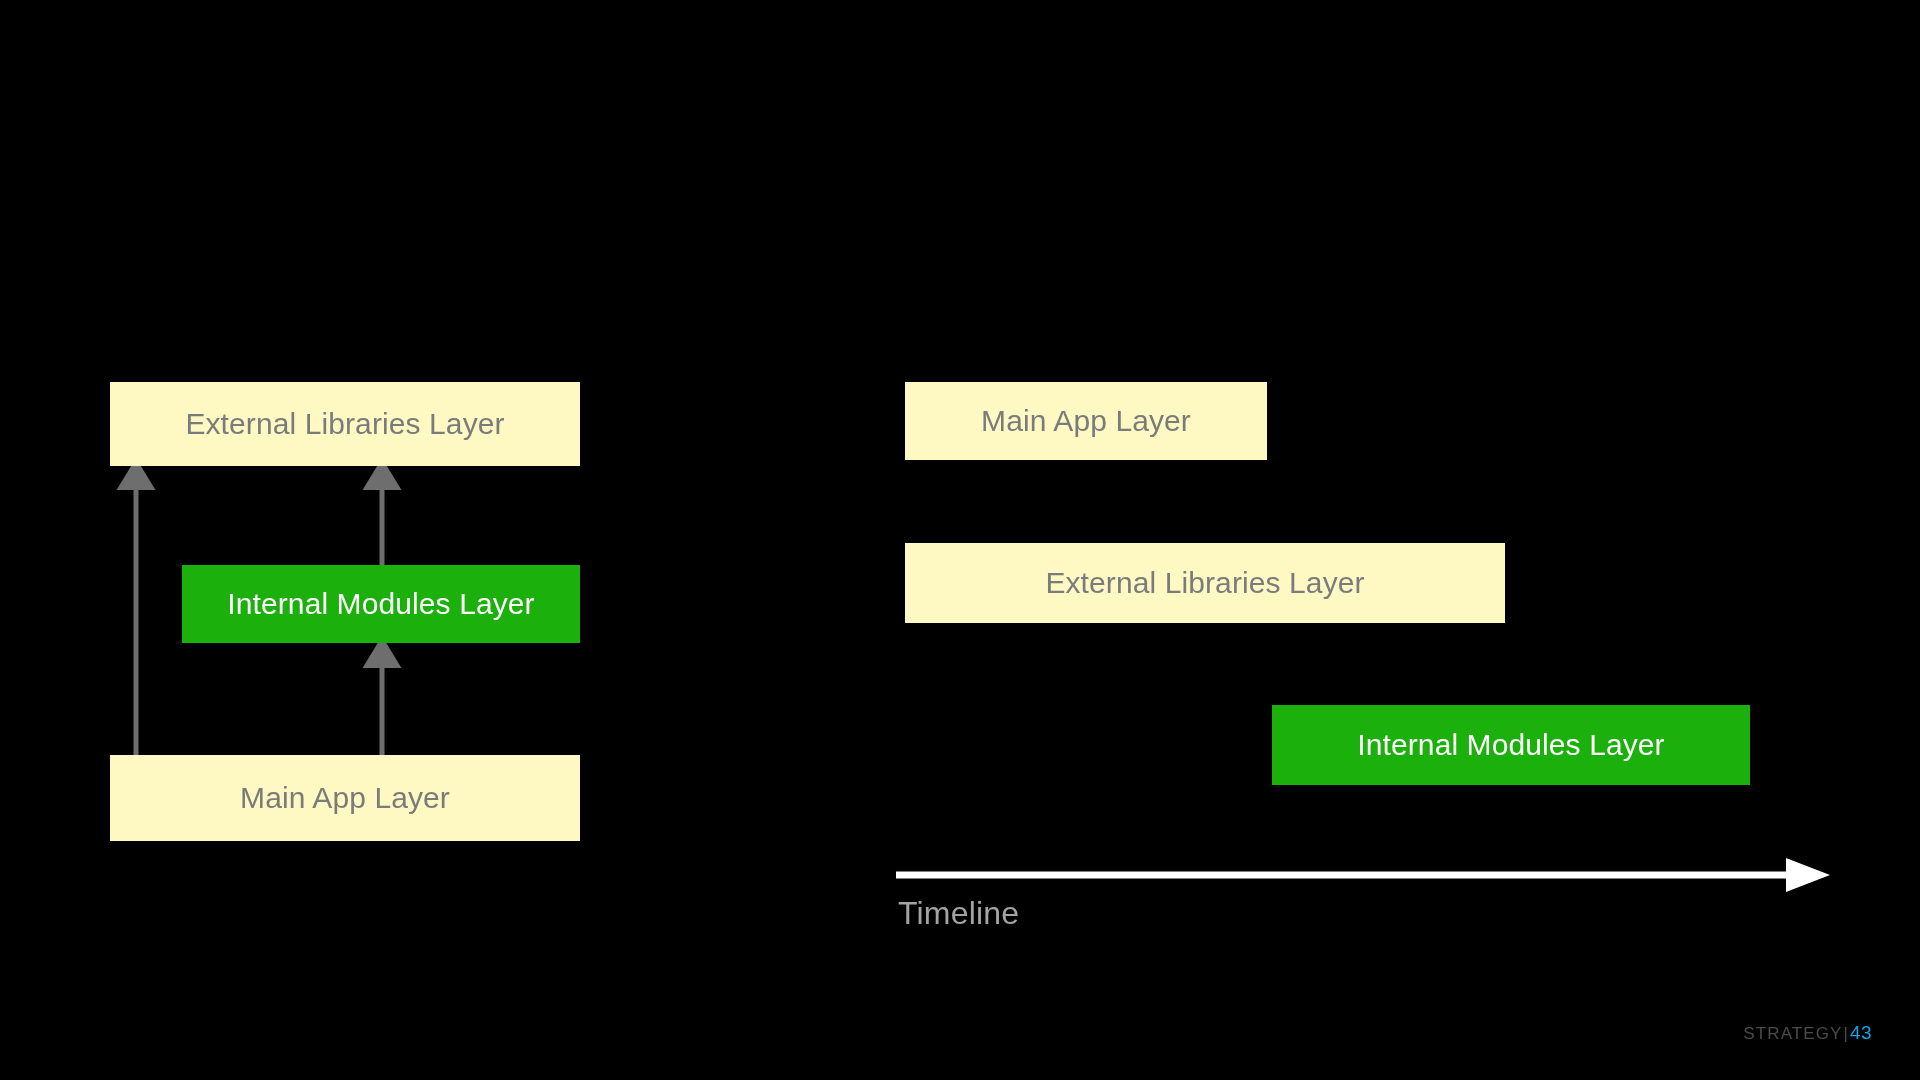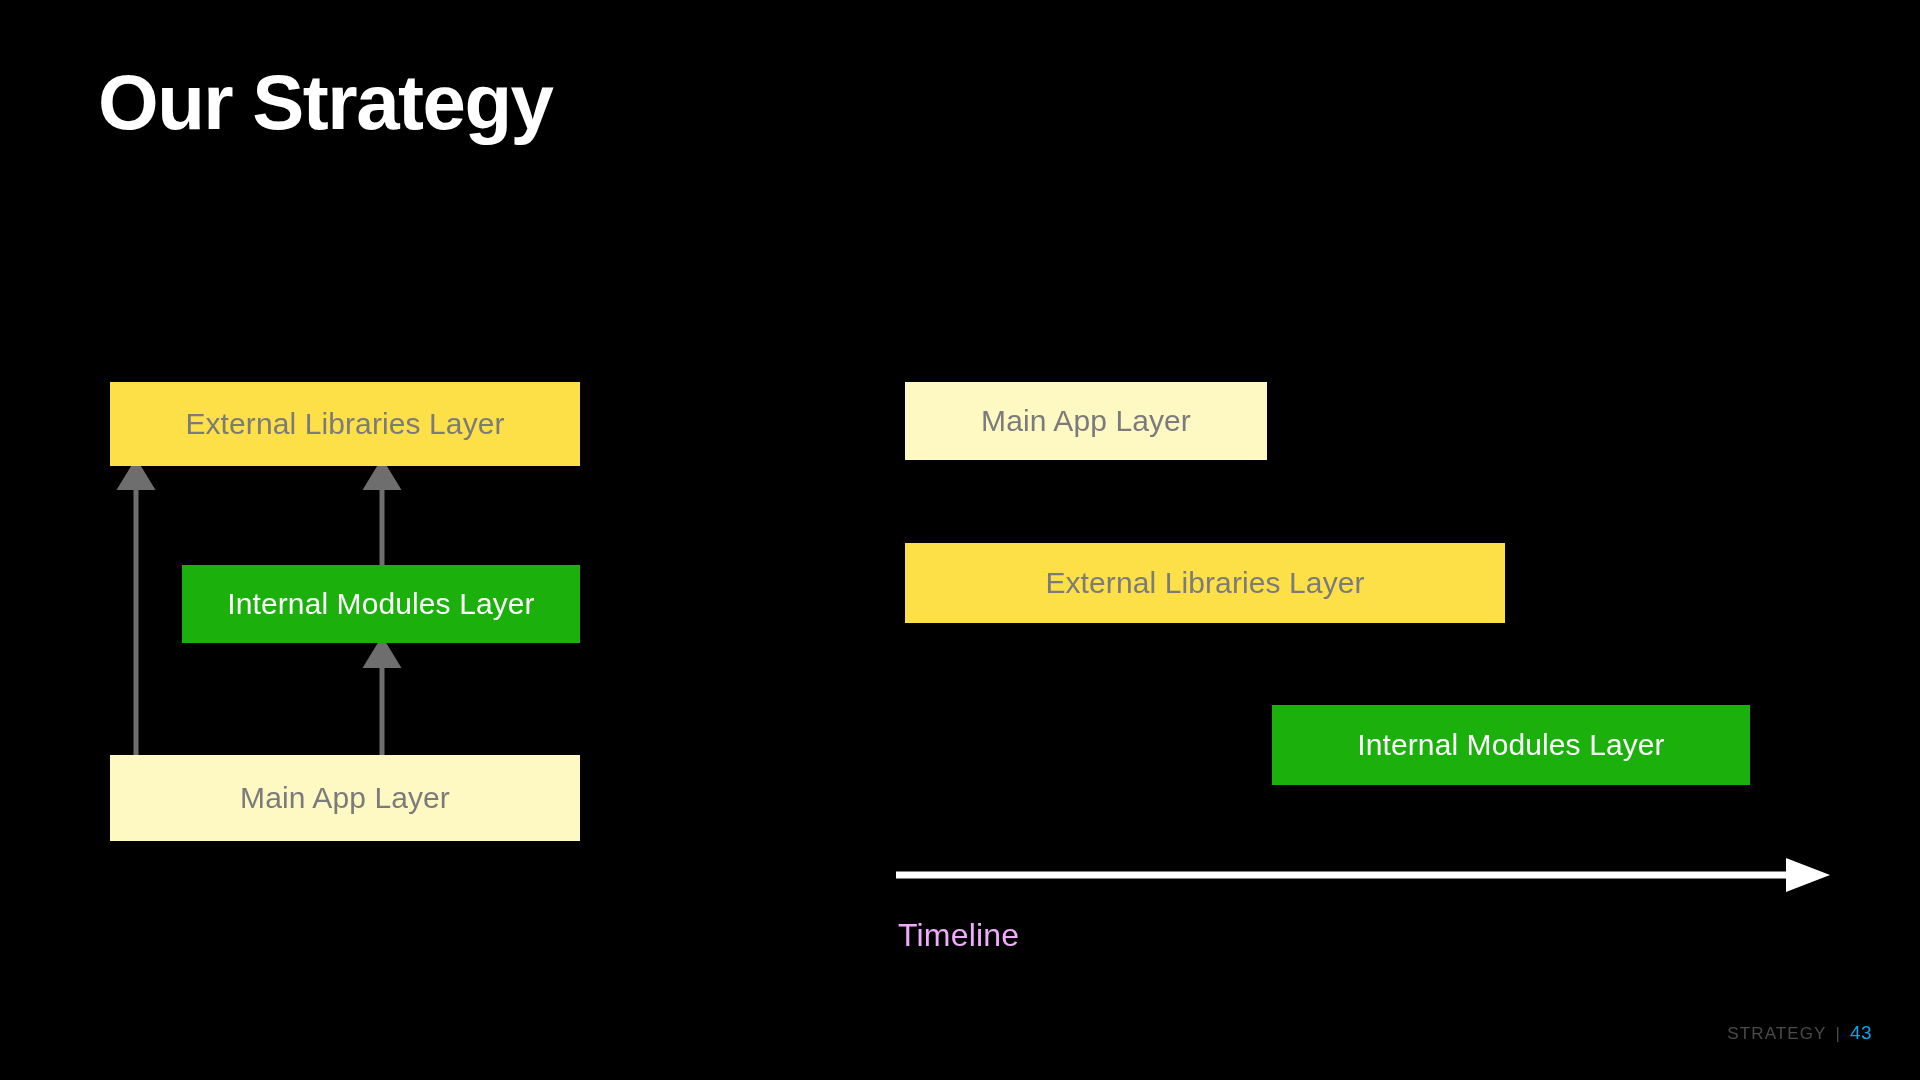--- a/index.html
+++ b/index.html
@@ -59,21 +59,21 @@
     font-size: 30px;
     letter-spacing: 0.1px;
     box-sizing: border-box;
   }
   .layer-box.dim {           
     color: #7b7b7b;
   }
   .layer-box.active {        
     color: #ffffff;
   }
-  .c-red   { background: #fde047; }
+  .c-red   { background: #fef9c3; }
   .c-blue  { background: #fef9c3; }
   .c-green { background: #1cb00c; align-items: center; }
 
   
   #left-diagram { position: absolute; left: 0; top: 0; width: 700px; height: 1080px; }
 
   .stack-arrow-svg {
     position: absolute;
     left: 0;
     top: 0;
@@ -91,46 +91,44 @@
     top: 850px;
     width: 960px;
     height: 50px;
   }
 
   .timeline-label {
     position: absolute;
     left: 898px;
     top: 895px;
     font-size: 32px;
-    color: #f0abfc;
+    color: #a3a3a3;
     letter-spacing: 0.2px;
-    margin-top: 22px;
   }
 
   
   .footer {
     position: absolute;
     right: 48px;
     bottom: 36px;
     display: flex;
     align-items: baseline;
-    gap: 9px;
+    gap: 1px;
     font-size: 17px;
     letter-spacing: 1.1px;
   }
   .footer-section { color: #4b4b4b; }
   .footer-sep     { color: #4b4b4b; }
   .footer-page    { color: #0ea5e9; font-size: 19px; letter-spacing: 0.4px; }
 </style>
 </head>
 <body>
 
 <div class="slide">
 
-  <div class="slide-title">Our Strategy</div>
 
 
   <div id="left-diagram">
 
     <svg class="stack-arrow-svg" viewBox="0 0 700 1080">
       <defs>
         <marker id="ah-gray" markerWidth="9" markerHeight="9" refX="3.2" refY="4.5" orient="auto" markerUnits="strokeWidth">
           <path d="M0,0.6 L0,8.4 L6.4,4.5 z" fill="#6e6e6e"></path>
         </marker>
       </defs>

